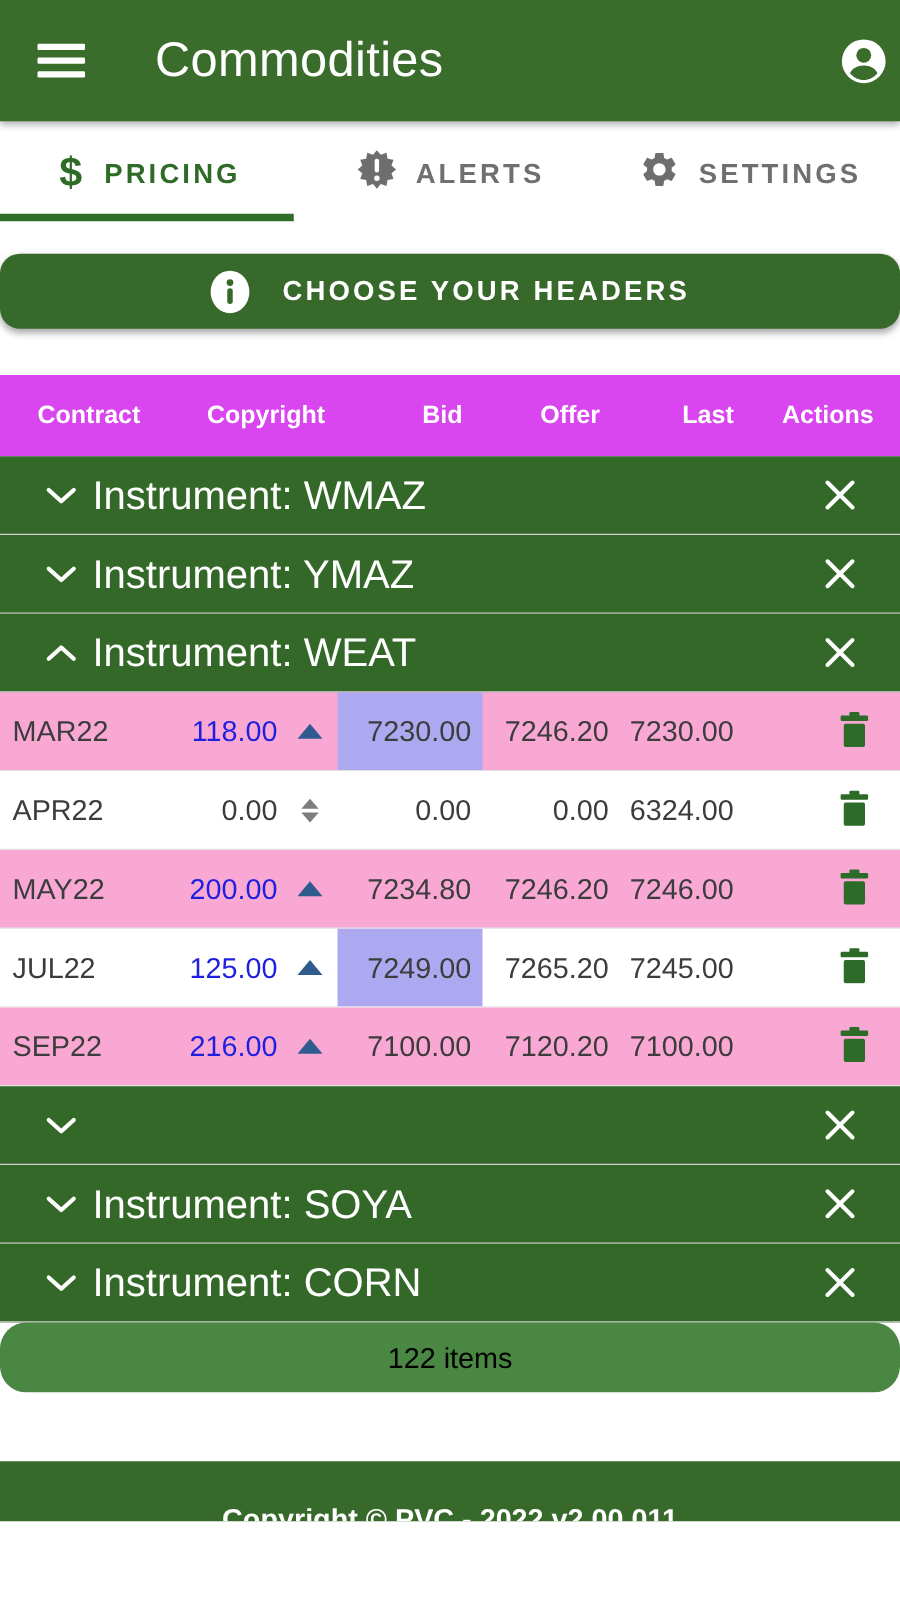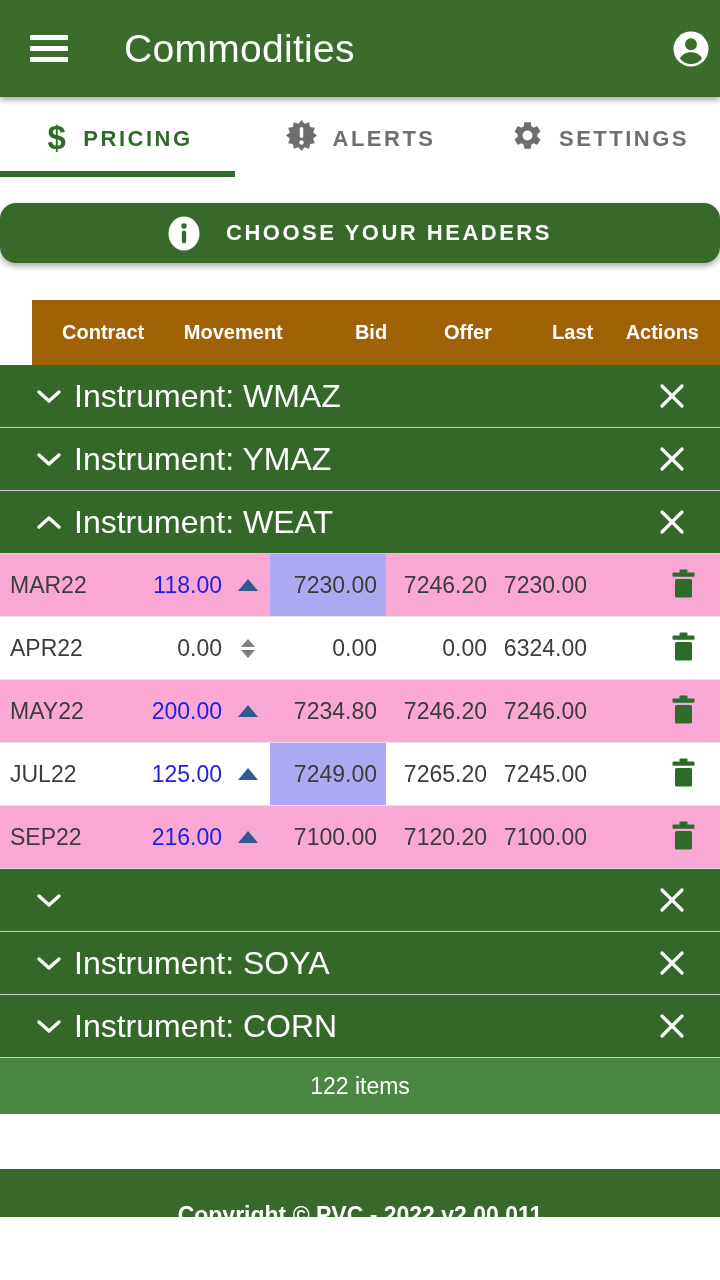--- a/index.html
+++ b/index.html
@@ -27,21 +27,21 @@
   .tab-underline{position:absolute;left:0;bottom:3px;width:235px;height:6px;background:#2f6d28;}
   
   .gap-a{height:23px;}
   .banner{
     height:60px;background:#37692a;display:flex;align-items:center;justify-content:center;gap:26px;
     color:#fff;font-size:22px;font-weight:700;letter-spacing:2.5px;cursor:pointer;
     box-shadow:0 3px 6px rgba(0,0,0,.35);position:relative;z-index:5;border-radius:16px;
   }
   .gap-b{height:37px;background:#fff;}
   
-  .thead{height:65px;background:#a16207;display:flex;align-items:center;color:#fff;font-size:20px;font-weight:700;margin-left:32px;}
+  .thead{height:65px;background:#d946ef;display:flex;align-items:center;color:#fff;font-size:20px;font-weight:700;}
   .col{box-sizing:border-box;}
   .c1{width:96px;}  .c2{width:130px;} .c3{width:44px;}
   .c4{width:116px;} .c5{width:101px;} .c6{width:102px;} .c7{width:131px;}
   .thead .c1{padding-left:30px;}
   .thead .hmove{width:174px;text-align:right;padding-right:10px;}
   .thead .c4{text-align:right;padding-right:16px;}
   .thead .c5{text-align:right;padding-right:7px;}
   .thead .c6{text-align:right;padding-right:2px;}
   .thead .c7{text-align:right;padding-right:21px;}
   
@@ -66,21 +66,21 @@
   .drow .c5{text-align:right;}
   .drow .c6{text-align:right;padding-right:2px;}
   .drow .c7{display:flex;justify-content:flex-end;padding-right:24px;}
   .mv-up{color:#1f1fdf;}
   .tri-up{width:0;height:0;border-left:10px solid transparent;border-right:10px solid transparent;border-bottom:12px solid #2f5b8f;}
   .unch{display:flex;flex-direction:column;align-items:center;gap:3px;}
   .unch .t1{width:0;height:0;border-left:7px solid transparent;border-right:7px solid transparent;border-bottom:8px solid #7e7e7e;}
   .unch .t2{width:0;height:0;border-left:7px solid transparent;border-right:7px solid transparent;border-top:8px solid #7e7e7e;}
   .delbtn{background:none;border:none;padding:0;cursor:pointer;display:flex;}
   
-  .countbar{height:56px;background:#4a8742;color:#ffffff;font-size:23px;display:flex;align-items:center;justify-content:center;}
+  .countbar{height:56px;background:#4a8742;color:#000000;font-size:23px;display:flex;align-items:center;justify-content:center;border-radius:21px;}
   .gap-c{height:55px;background:#fff;}
   .footer{height:48px;background:#37692a;color:#fff;text-align:center;overflow:hidden;}
   .footer .cp{margin-top:33px;font-size:23px;font-weight:700;}
 </style>
 </head>
 <body>
 
 <header class="appbar">
   <div class="hamburger">
     <div class="bar"></div>
@@ -131,21 +131,21 @@
       <circle cx="16" cy="10" r="2.7" fill="#37692a"></circle>
       <rect x="13.8" y="14.6" width="4.4" height="12.6" rx="2.2" fill="#37692a"></rect>
     </svg>
   </span>
   <span>CHOOSE YOUR HEADERS</span>
 </div>
 <div class="gap-b"></div>
 
 <div class="thead">
   <div class="col c1">Contract</div>
-  <div class="col hmove">Movement</div>
+  <div class="col hmove">Copyright</div>
   <div class="col c4">Bid</div>
   <div class="col c5">Offer</div>
   <div class="col c6">Last</div>
   <div class="col c7">Actions</div>
 </div>
 
 <div id="instrument-table">
     <div class="grp">
       <span class="chev">
         <svg width="26" height="15" viewBox="0 0 26 15">

